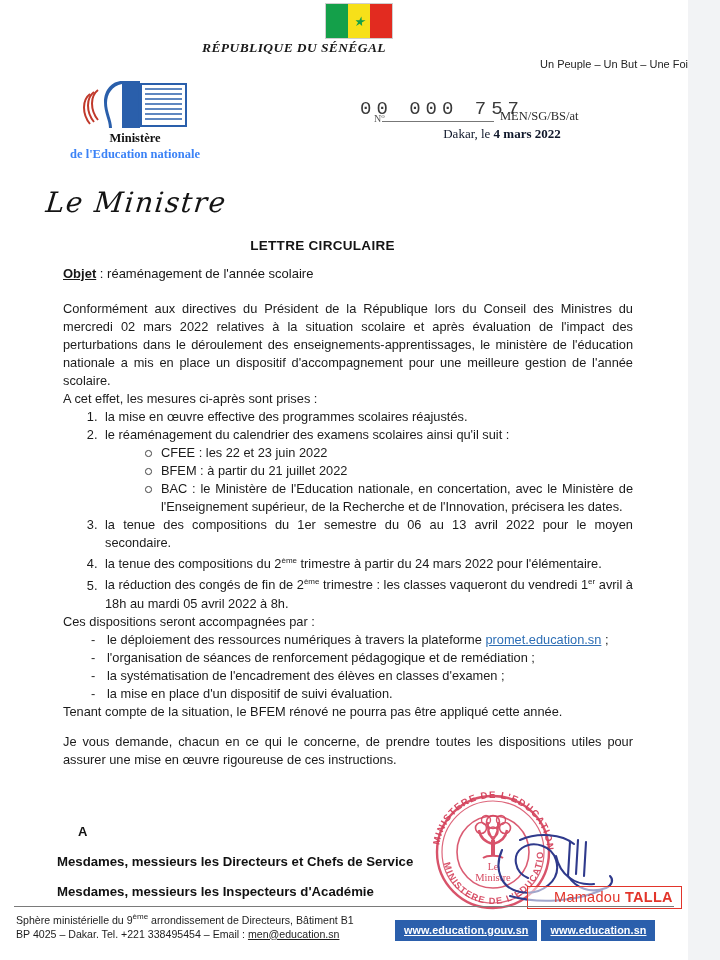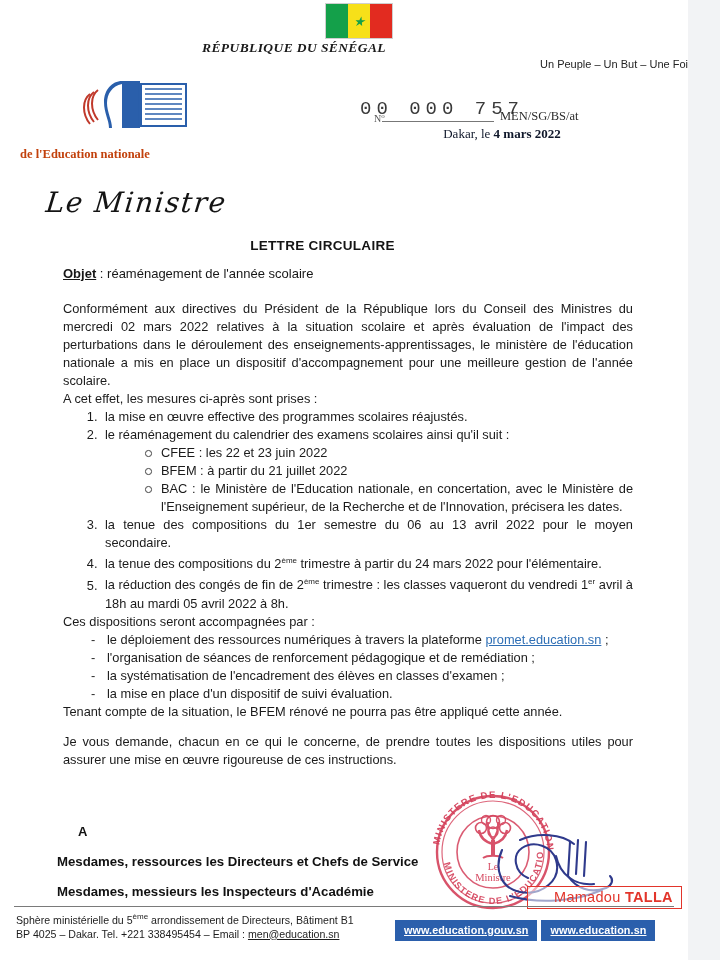--- a/index.html
+++ b/index.html
@@ -47,22 +47,22 @@
   }
   .rep-motto .ctr{margin-left:-100px;}
 
   
   .logo{position:absolute;left:78px;top:80px;width:112px;height:50px;}
   .min-l1{
     position:absolute;left:40px;top:131px;width:190px;text-align:center;
     font-family:"Liberation Serif",serif;font-weight:bold;font-size:12.5px;color:#111;
   }
   .min-l2{
-    position:absolute;left:20px;top:147px;width:230px;
-    font-family:"Liberation Serif",serif;font-weight:bold;font-size:12.5px;color:#c2410c;
+    position:absolute;left:20px;top:147px;width:230px;text-align:center;
+    font-family:"Liberation Serif",serif;font-weight:bold;font-size:12.5px;color:#3b82f6;
   }
 
   
   .refline{
     position:absolute;left:352px;top:100px;width:300px;height:26px;
     font-family:"Liberation Serif",serif;
   }
   .ref-no{
     position:absolute;left:22px;top:12px;font-size:10px;color:#555;
   }
@@ -212,20 +212,21 @@
         <line x1="67" y1="14" x2="104" y2="14"></line>
         <line x1="67" y1="19" x2="104" y2="19"></line>
         <line x1="67" y1="24" x2="104" y2="24"></line>
         <line x1="67" y1="29" x2="104" y2="29"></line>
         <line x1="67" y1="34" x2="104" y2="34"></line>
         <line x1="67" y1="39" x2="104" y2="39"></line>
       </g>
       <line x1="62" y1="3" x2="62" y2="47" stroke="#2a5fab" stroke-width="2.5"></line>
     </svg>
   </div>
+  <div class="min-l1">Ministère</div>
   <div class="min-l2">de l'Education nationale</div>
 
   <div class="refline">
     <div class="ref-no">N<sup>o</sup></div>
     <div class="ref-num">00 000 757</div>
     <div class="ref-rule"></div>
     <div class="ref-suffix">MEN/SG/BS/at</div>
   </div>
 
   <div class="dateline">
@@ -281,21 +282,21 @@
       <li><span>la systématisation de l'encadrement des élèves en classes d'examen ;</span></li>
       <li><span>la mise en place d'un dispositif de suivi évaluation.</span></li>
     </ul>
 
     <p>Tenant compte de la situation, le BFEM rénové ne pourra pas être appliqué cette année.</p>
     <p style="height:12px"></p>
     <p class="p-just">Je vous demande, chacun en ce qui le concerne, de prendre toutes les dispositions utiles pour assurer une mise en œuvre rigoureuse de ces instructions.</p>
   </div>
 
   <div class="addr-A">A</div>
-  <div class="addr1">Mesdames, ressources les Directeurs et Chefs de Service</div>
+  <div class="addr1">Mesdames, messieurs les Directeurs et Chefs de Service</div>
   <div class="addr2">Mesdames, messieurs les Inspecteurs d'Académie</div>
 
   <div class="stamp">
     <svg width="140" height="140" viewBox="0 0 140 140">
       <defs>
         <path id="arcTop" d="M 16,70 A 54,54 0 1 1 124,70"></path>
       </defs>
       <circle cx="70" cy="70" r="56" fill="none" stroke="#d4405a" stroke-width="2.4" opacity=".9"></circle>
       <circle cx="70" cy="70" r="51" fill="none" stroke="#d4405a" stroke-width="1.2" opacity=".8"></circle>
       <circle cx="70" cy="70" r="36" fill="none" stroke="#d4405a" stroke-width="1.6" opacity=".85"></circle>
@@ -345,21 +346,21 @@
       </g>
     </svg>
   </div>
 
   <div class="namebox">
     <span>Mamadou </span><b>TALLA</b>
   </div>
 
   <div class="foot-rule"></div>
   <div class="foot-txt">
-    <span>Sphère ministérielle du 5</span><sup class="ord">ème</sup><span> arrondissement de Directeurs, Bâtiment B1</span><br>
+    <span>Sphère ministérielle du 9</span><sup class="ord">ème</sup><span> arrondissement de Directeurs, Bâtiment B1</span><br>
     <span>BP 4025 – Dakar. Tel. +221 338495454 – Email : </span><a href="#">men@education.sn</a>
   </div>
 
   <div class="foot-btns">
     <a class="fbtn" href="#">www.education.gouv.sn</a>
     <a class="fbtn" href="#">www.education.sn</a>
   </div>
 
  </div>
 </div>

